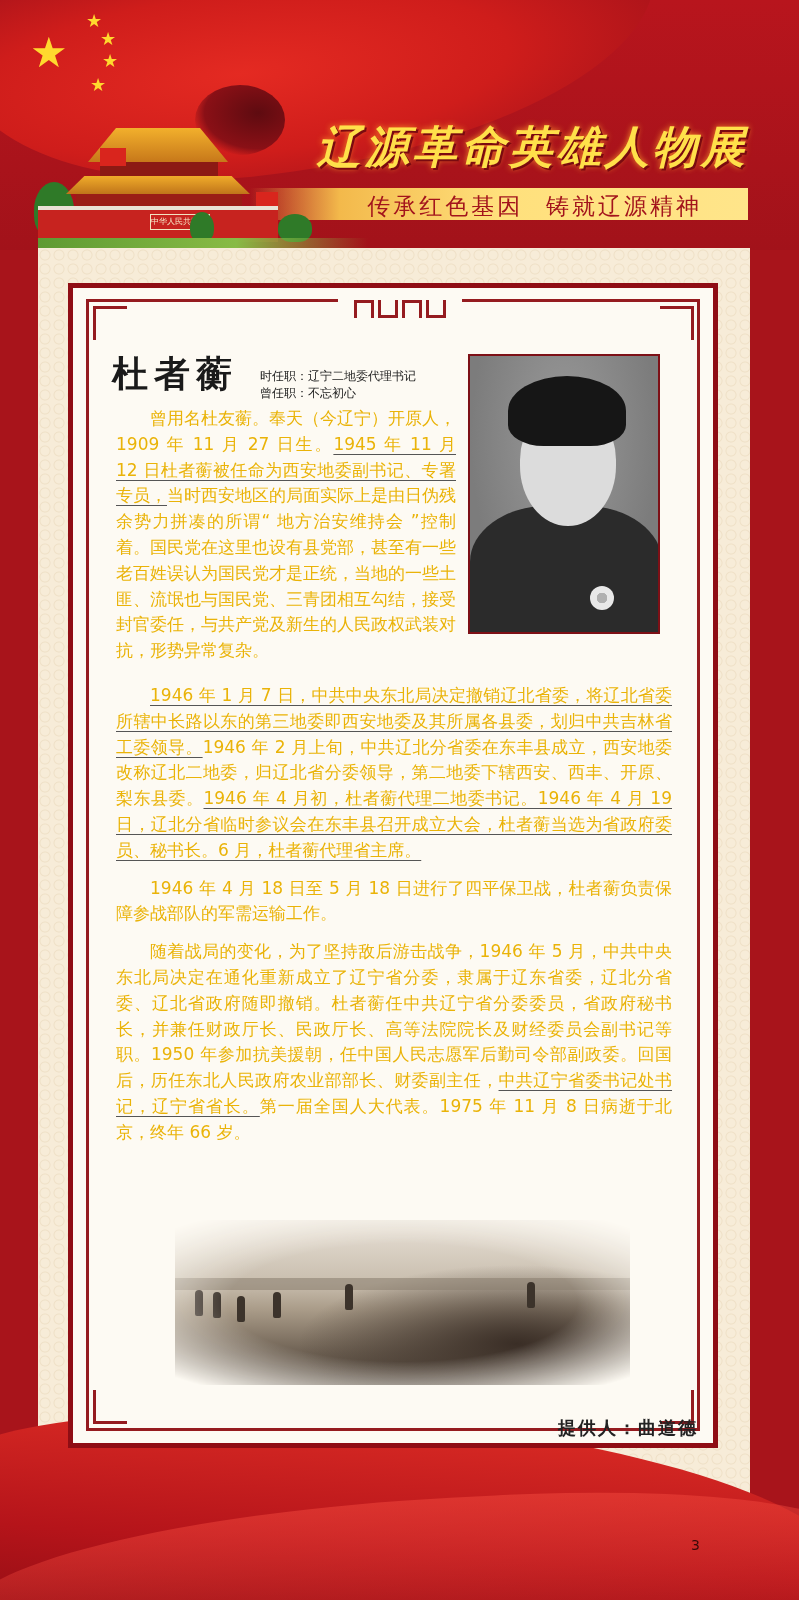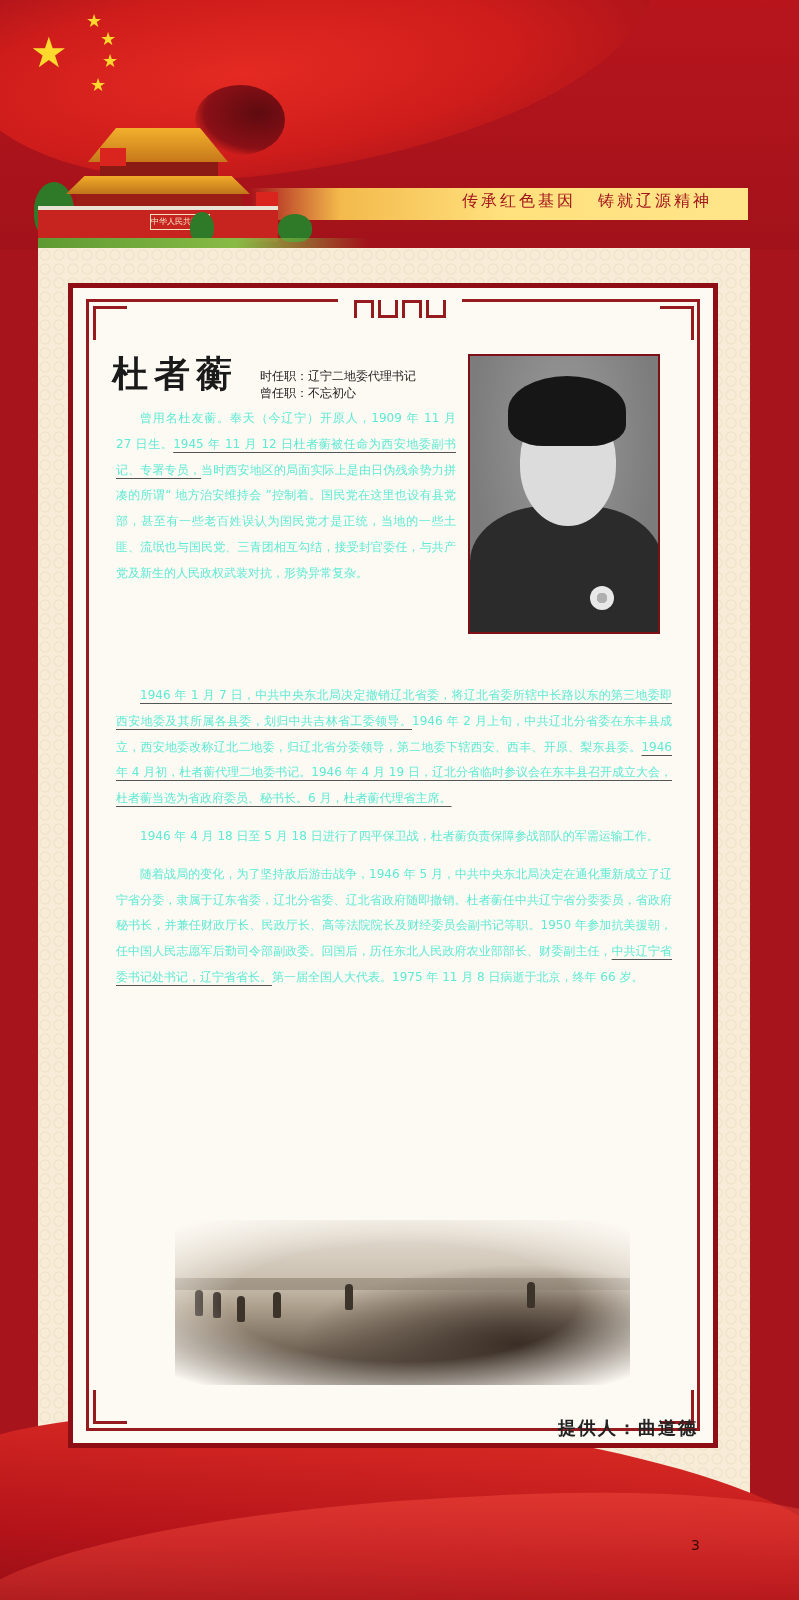--- a/index.html
+++ b/index.html
@@ -41,22 +41,22 @@
     position: absolute; right: 50px; top: 118px;
     color: #ffe04a; font-family: "DejaVu Serif", serif; font-size: 44px; font-weight: bold;
     letter-spacing: 4px; font-style: italic;
     text-shadow: 2px 2px 0 #7a0a10, 0 0 6px #ff9a2a;
   }
   .ribbon {
     position: absolute; left: 250px; top: 188px; width: 498px; height: 32px;
     background: linear-gradient(90deg, rgba(240,170,60,0) 0%, #f3b94b 18%, #ffe07c 50%, #ffe58a 100%);
   }
   .ribbon-text {
-    position: absolute; right: 36px; top: 3px;
-    color: #a3141c; font-size: 16px; letter-spacing: 3px; word-spacing: 14px;
+    position: absolute; right: 46px; top: 3px;
+    color: #a3141c; font-size: 23px; letter-spacing: 3px; word-spacing: 14px; font-family: Liberation Serif, serif;
   }
   
   .gate {
     position: absolute; left: 38px; top: 110px; width: 270px; height: 135px;
   }
   .gate .roof1 {
     position: absolute; left: 50px; top: 18px; width: 140px; height: 34px;
     background: linear-gradient(180deg, #f2b02c, #c7781a);
     clip-path: polygon(20% 0, 80% 0, 100% 100%, 0 100%);
   }
@@ -137,21 +137,21 @@
     position: absolute; left: 0; top: 150px; width: 192px; height: 140px; background: #2b2b2b;
     border-radius: 40% 40% 0 0;
   }
   .portrait .badge {
     position: absolute; left: 120px; top: 230px; width: 24px; height: 24px; border-radius: 50%;
     background: radial-gradient(circle, #b0b0b0 0 30%, #e8e8e8 32% 100%);
   }
 
   
   .bio {
-    position: absolute; left: 116px; width: 556px; font-size: 12px; color: #5eead4; line-height: 25.8px;
+    position: absolute; left: 116px; width: 556px; font-size: 17px; color: #eab308; line-height: 25.8px;
     text-align: justify;
   }
   .bio p { margin: 0; text-indent: 2em; }
   .bio .u { text-decoration: underline; text-underline-offset: 4px; text-decoration-color: #555; }
   .bio1 { top: 406px; width: 340px; }
   .bio2 { top: 683px; }
   .bio-gap { height: 12px; }
 
   
   .battle {
@@ -192,20 +192,21 @@
 
 <div class="header">
   <div class="flag-wave"></div>
   <div class="flag-fold"></div>
   <span class="star big">★</span>
   <span class="star s1">★</span>
   <span class="star s2">★</span>
   <span class="star s3">★</span>
   <span class="star s4">★</span>
 
+  <div class="main-title">辽源革命英雄人物展</div>
 
   <div class="ribbon">
     <span class="ribbon-text">传承红色基因  铸就辽源精神</span>
   </div>
 
   <div class="gate">
     <div class="tree" style="left:-4px;top:72px;width:40px;height:56px;"></div>
     <div class="roof1"></div>
     <div class="hall1"></div>
     <div class="roof2"></div>

